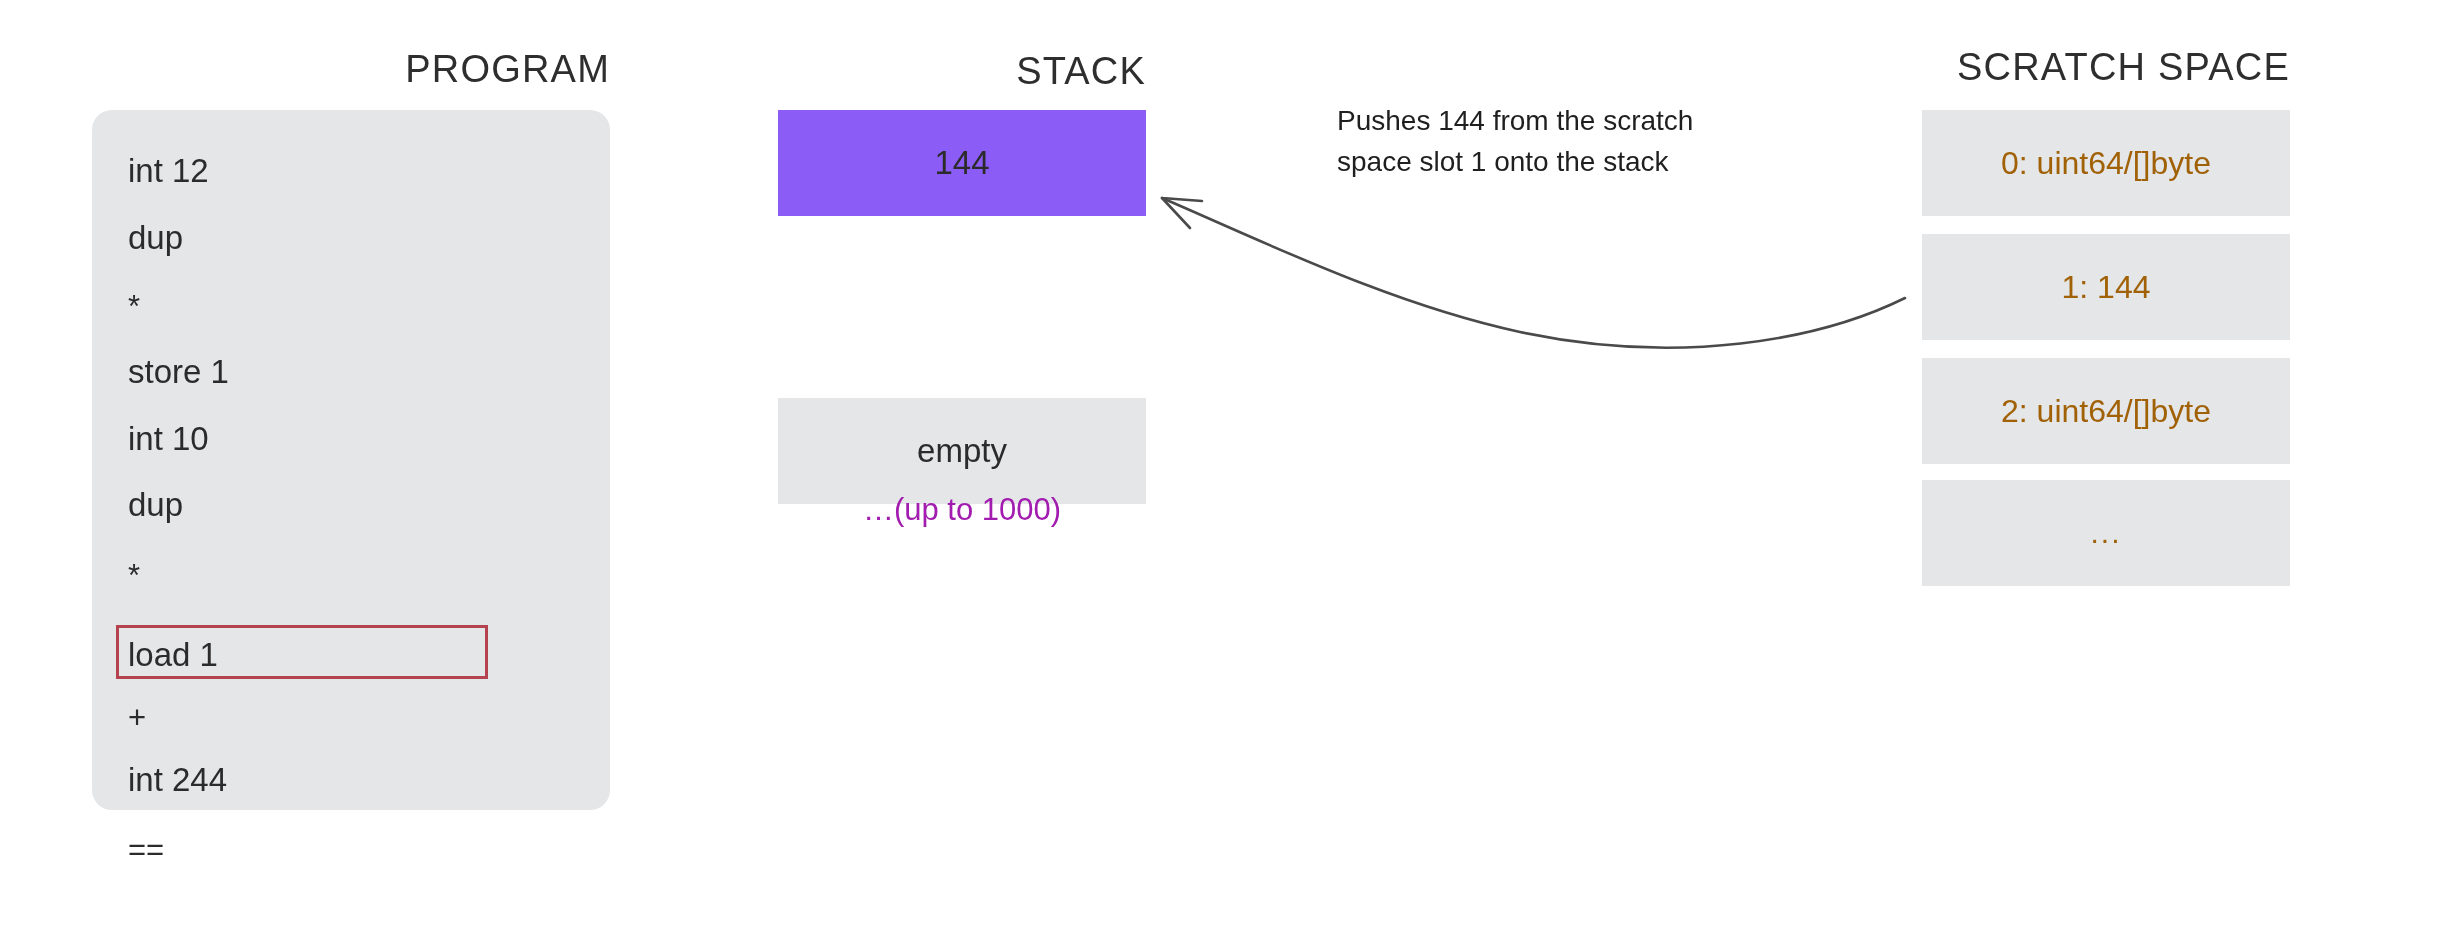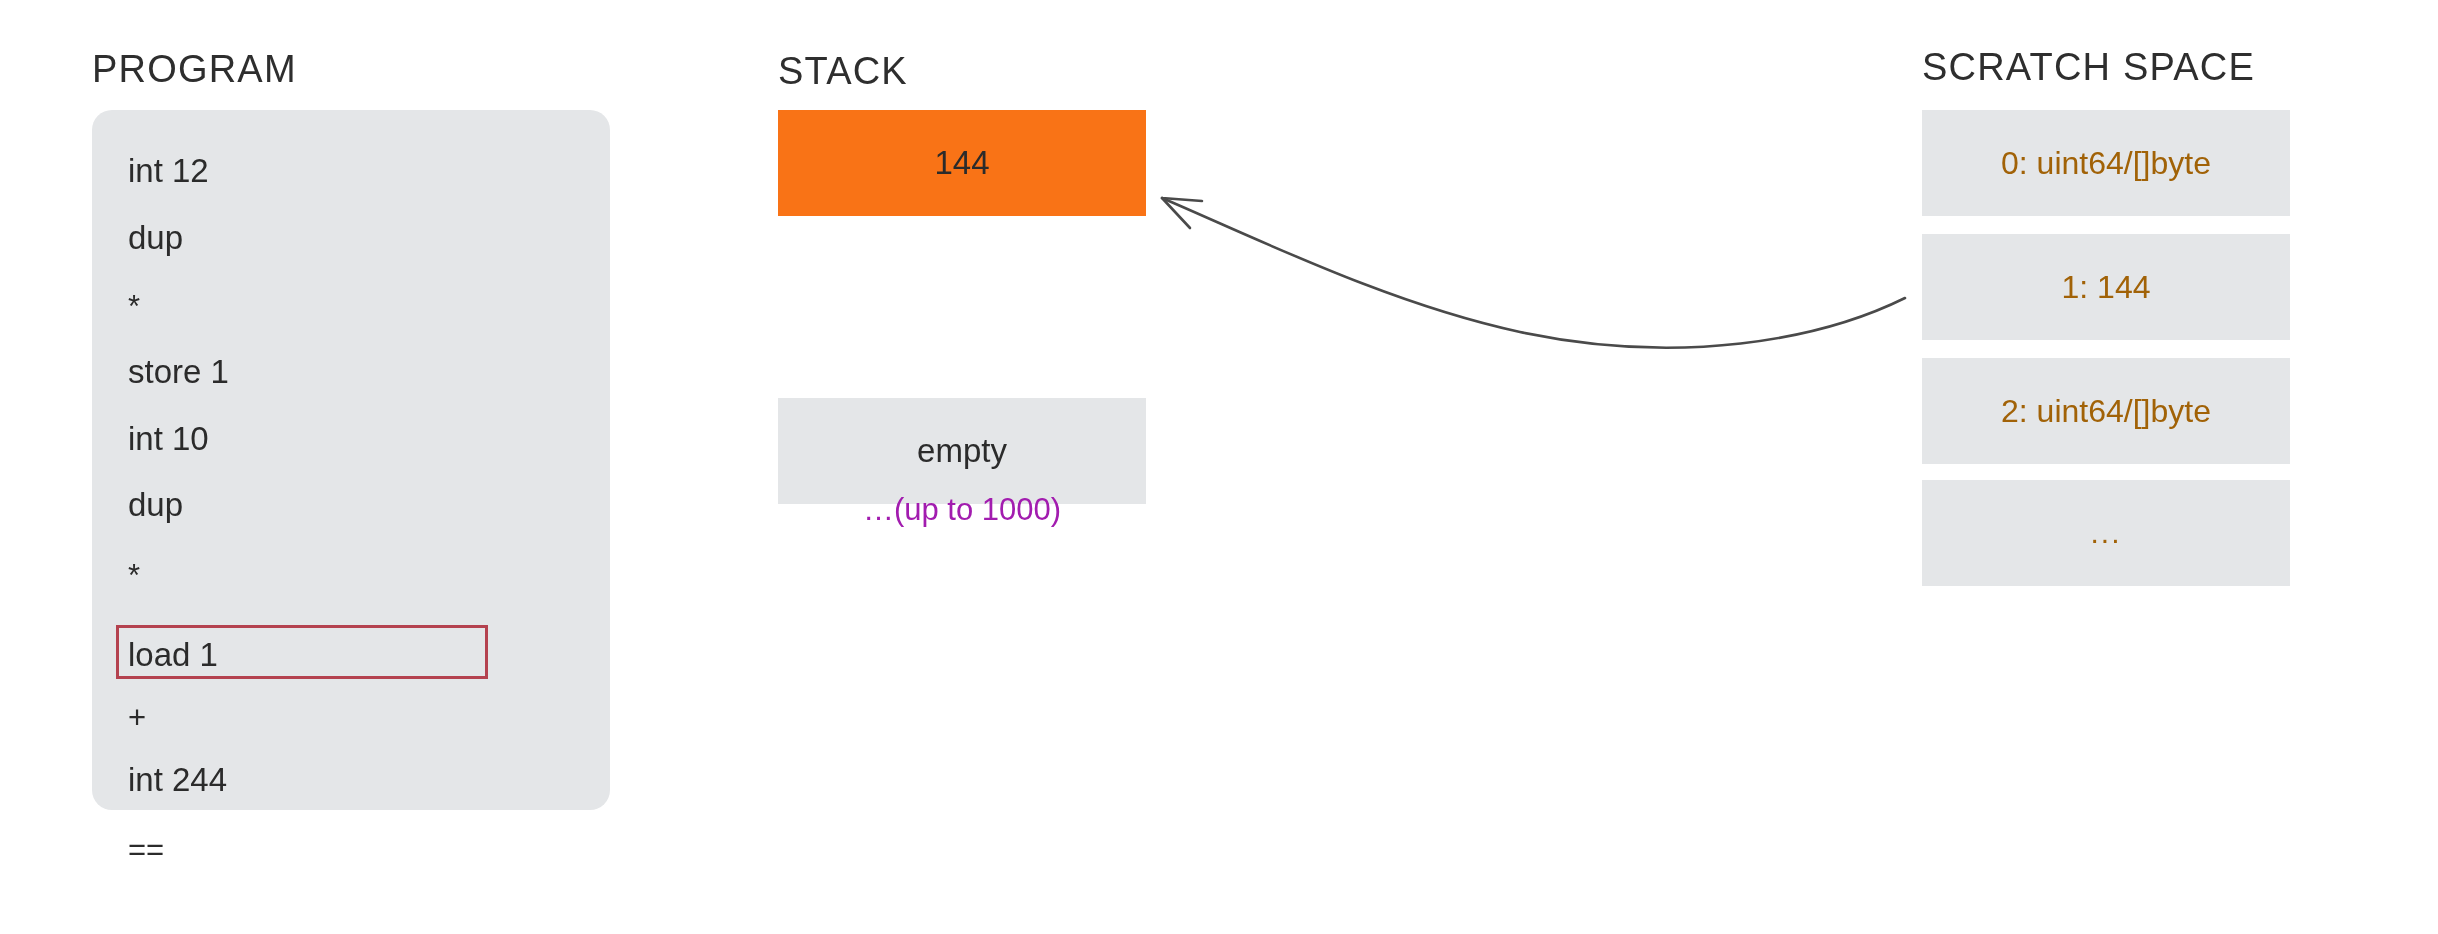--- a/index.html
+++ b/index.html
@@ -20,21 +20,21 @@
   }
 
   
   .col-title {
     position: absolute;
     font-size: 38px;
     font-weight: 400;
     letter-spacing: 1.2px;
     color: #2e2e2e;
     white-space: nowrap;
-    text-align: left;
+    text-align: right;
   }
   #program-title { left: 92px;  top: 48px; width: 518px; }
   #stack-title   { left: 778px; top: 50px; width: 368px; }
   #scratch-title { left: 1922px;top: 46px; width: 368px; }
 
   
   #program-panel {
     position: absolute;
     left: 92px;
     top: 110px;
@@ -153,31 +153,35 @@
       <div id="prog-highlight" style="border-color: rgb(180, 66, 79);"></div>
       <div class="prog-line" style="top:528px;">load 1</div>
       <div class="prog-line op-sym" style="top:591px;">+</div>
       <div class="prog-line" style="top:653px;">int 244</div>
       <div class="prog-line op-sym" style="top:723px;">==</div>
     </div>
   </div>
 
   <div id="stack-title" class="col-title">STACK</div>
 
-  <div class="stack-cell" style="top: 110px; height: 106px; background: #f97316;">144</div>
+  <div class="stack-cell" style="top: 110px; height: 106px; background: #8b5cf6;">144</div>
   <div class="stack-cell" style="top: 362px; height: 106px; background: rgb(228, 230, 232); margin-top: 36px;">empty</div>
 
   <div id="stack-note">…(up to 1000)</div>
 
   <div id="scratch-title" class="col-title">SCRATCH SPACE</div>
 
   <div class="scratch-cell" style="top: 110px; height: 106px; background: rgb(228, 230, 232);">0: uint64/[]byte</div>
   <div class="scratch-cell" style="top: 234px; height: 106px; background: rgb(228, 230, 232);">1: 144</div>
   <div class="scratch-cell" style="top: 358px; height: 106px; background: rgb(228, 230, 232);">2: uint64/[]byte</div>
   <div class="scratch-cell ellipsis-cell" style="top: 480px; height: 106px; background: rgb(228, 230, 232);">...</div>
 
+  <div id="annotation">
+    <span class="ann-line">Pushes 144 from the scratch</span>
+    <span class="ann-line">space slot 1 onto the stack</span>
+  </div>
 
   <svg id="arrow-svg" viewBox="0 0 820 190">
     <path d="M 785 128 C 700 170, 560 196, 400 162 C 270 134, 140 70, 42 28" fill="none" stroke="#4a4a4a" stroke-width="2.6" stroke-linecap="round"></path>
     <path d="M 42 28 L 82 31 M 42 28 L 70 58" fill="none" stroke="#4a4a4a" stroke-width="2.6" stroke-linecap="round"></path>
   </svg>
 
 </div>
 
 </body></html>

